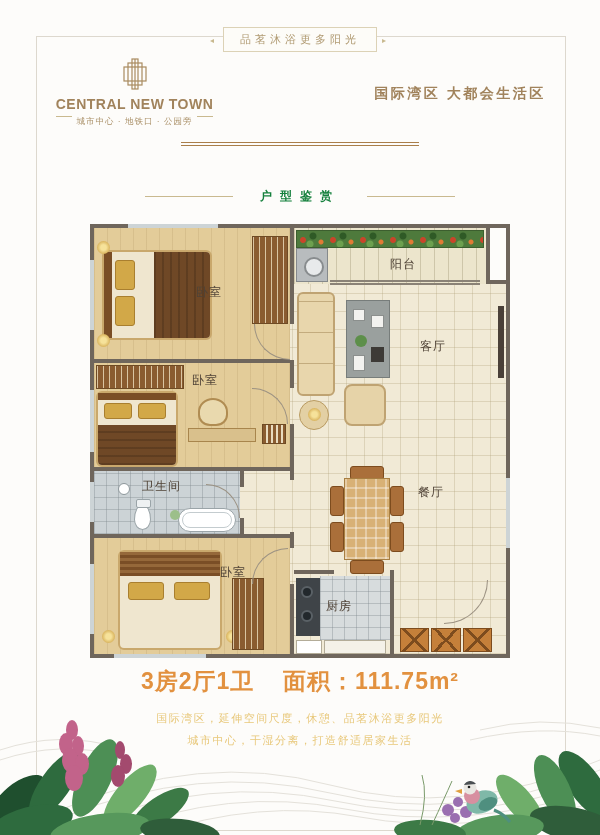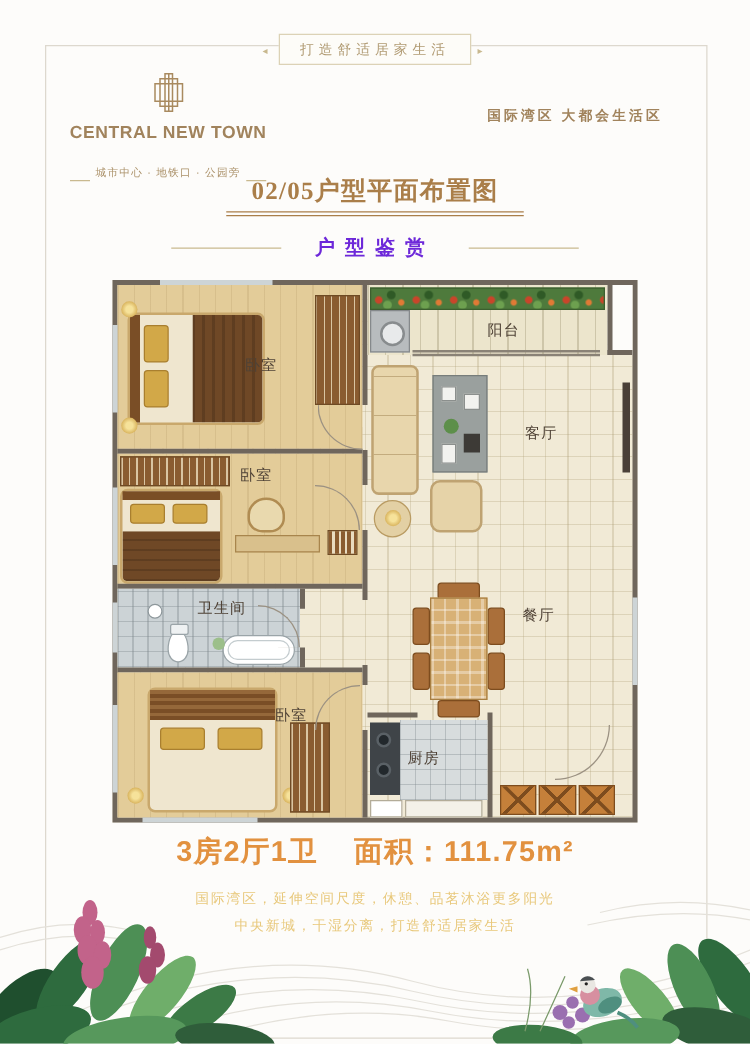--- a/index.html
+++ b/index.html
@@ -12,36 +12,36 @@
   .banner-wrap { position:absolute; top:27px; left:0; width:600px; text-align:center; z-index:5; }
   .banner { display:inline-block; position:relative; border:1px solid #dcd2b6; padding:4px 16px; font-size:11px; letter-spacing:4px; color:#b09a72; background:#fdfcf8; }
   .banner .dia { position:absolute; top:50%; margin-top:-4px; font-size:8px; color:#c8b88e; }
   .banner .dia.l { left:-14px; } .banner .dia.r { right:-14px; }
 
   
   .brand-left { position:absolute; left:52px; top:58px; width:165px; text-align:center; z-index:5; color:#a1835c; }
   .brand-left .bld { margin-bottom:2px; }
   .brand-left .en { font-size:14px; font-weight:bold; letter-spacing:.5px; }
   .brand-left .cn { font-size:12px; font-weight:bold; margin-top:3px; letter-spacing:1px; }
-  .brand-left .tag { display:flex; align-items:flex-end; justify-content:center; margin-top:20px; font-size:8.5px; color:#ab9169; letter-spacing:1px; }
+  .brand-left .tag { display:flex; align-items:flex-start; justify-content:center; margin-top:4px; font-size:8.5px; color:#ab9169; letter-spacing:1px; }
   .brand-left .tag::before, .brand-left .tag::after { content:""; flex:0 0 16px; height:1px; background:#c9b98f; margin:0 4px; }
 
   .brand-right { position:absolute; right:45px; top:80px; width:190px; text-align:center; z-index:5; color:#a1835c; }
   .brand-right .row { display:flex; align-items:center; justify-content:center; gap:7px; }
   .brand-right .en { font-family:"Liberation Serif","DejaVu Serif",serif; font-size:11px; letter-spacing:2.5px; }
-  .brand-right .sub { margin-top:5px; font-size:11px; letter-spacing:2.5px; font-weight:bold; }
+  .brand-right .sub { margin-top:5px; font-size:14px; letter-spacing:2.5px; font-weight:bold; }
 
   
   .plan-title { position:absolute; top:139px; left:0; width:600px; text-align:center; z-index:5; }
   .plan-title .t { font-family:"Liberation Serif","DejaVu Serif",serif; font-size:20px; font-weight:bold; color:#aa7e49; letter-spacing:1px; }
   .plan-title .ul { width:238px; height:4px; margin:3px auto 0; border-top:1.5px solid #aa7e49; border-bottom:1px solid #aa7e49; }
 
   .section-head { position:absolute; top:188px; left:0; width:600px; display:flex; align-items:center; justify-content:center; z-index:5; }
   .section-head .ln { width:88px; height:1px; background:#c9b98f; }
-  .section-head .tx { margin:0 27px; font-size:16px; letter-spacing:8px; color:#6d28d9; font-weight:bold; }
+  .section-head .tx { margin:0 27px; font-size:12px; letter-spacing:8px; color:#15803d; font-weight:bold; }
 
   
   .fp { position:absolute; left:90px; top:224px; width:420px; height:434px; border:4px solid #6f665c; background:#f1ead6; z-index:4; }
   .fp .abs { position:absolute; }
   .grid { background-image:
       repeating-linear-gradient(0deg, rgba(168,152,110,.28) 0 1px, transparent 1px 18px),
       repeating-linear-gradient(90deg, rgba(168,152,110,.28) 0 1px, transparent 1px 18px); }
   .wood { background-color:#e3cc99; background-image:repeating-linear-gradient(90deg, rgba(140,110,60,.14) 0 1px, transparent 1px 13px); }
   .wall { background:#6f665c; position:absolute; }
   .win { background:#cdd4d6; position:absolute; }
@@ -96,21 +96,21 @@
   .decor { position:absolute; left:0; top:690px; width:600px; height:145px; z-index:1; pointer-events:none; }
 </style>
 </head>
 <body>
 
 <div class="frame"></div>
 
 <div class="banner-wrap">
   <div class="banner">
     <span class="dia l">◂</span>
-    <span>打造舒适居家生活</span>
+    <span>品茗沐浴更多阳光</span>
     <span class="dia r">▸</span>
   </div>
 </div>
 
 <div class="brand-left">
   <div class="bld">
     <svg width="26" height="32" viewBox="0 0 26 32">
       <g fill="none" stroke="#a98a5f" stroke-width="1.2">
         <rect x="10" y="1" width="6" height="30"></rect>
         <rect x="6" y="5" width="14" height="22"></rect>
@@ -123,21 +123,20 @@
   <div class="tag">
       <span>城市中心 · 地铁口 · 公园旁</span>
     </div>
 </div>
 
 <div class="brand-right">
   <div class="sub">国际湾区  大都会生活区</div>
 </div>
 
 <div class="plan-title">
-  <div class="t">02/05户型平面布置图</div>
   <div class="ul"></div>
 </div>
 
 <div class="section-head">
   <div class="ln"></div>
   <div class="tx">户型鉴赏</div>
   <div class="ln"></div>
 </div>
 
 <div class="fp">
@@ -174,21 +173,21 @@
   <div class="wall" style="left:0;top:239px;width:196px;height:4px;"></div>
 
   <div class="abs tiles" style="left:0;top:243px;width:146px;height:63px;background-color:#ccd3d6;"></div>
   <div class="abs" style="left:24px;top:255px;width:12px;height:12px;border-radius:50%;background:#fff;border:1px solid #8d979b;"></div>
   <div class="toilet" style="left:40px;top:276px;"></div>
   <div class="tub" style="left:84px;top:280px;width:58px;height:24px;"></div>
   <div class="abs" style="left:76px;top:282px;width:10px;height:10px;border-radius:50%;background:#9cbf8a;"></div>
   <div class="wall" style="left:146px;top:243px;width:4px;height:16px;"></div>
   <div class="wall" style="left:146px;top:290px;width:4px;height:16px;"></div>
   <div class="arc" style="left:112px;top:256px;width:34px;height:34px;border-width:1px 1px 0 0;border-top-right-radius:100%;"></div>
-  <div class="label" style="left:64px;top:250px;">卫生间</div>
+  <div class="label" style="left:48px;top:250px;">卫生间</div>
 
   <div class="wall" style="left:0;top:306px;width:196px;height:4px;"></div>
 
   <div class="abs wood" style="left:0;top:310px;width:196px;height:116px;"></div>
   <div class="bed" style="left:24px;top:322px;width:104px;height:100px;">
     <div class="headboard" style="left:0;top:0;width:100px;height:24px;background:repeating-linear-gradient(0deg,#7a4e26 0 3px,#95683a 3px 6px);"></div>
     <div class="pillow" style="left:8px;top:30px;width:36px;height:18px;"></div>
     <div class="pillow" style="left:54px;top:30px;width:36px;height:18px;"></div>
   </div>
   <div class="lamp" style="left:8px;top:402px;"></div>
@@ -263,21 +262,21 @@
   <div class="win" style="left:412px;top:250px;width:4px;height:70px;"></div>
 </div>
 
 <div class="summary">
   <span>3房2厅1卫</span>
   <span style="display:inline-block;width:14px;"></span>
   <span>面积：</span><span>111.75m²</span>
 </div>
 
 <div class="desc l1">国际湾区，延伸空间尺度，休憩、品茗沐浴更多阳光</div>
-<div class="desc l2">中央新城，干湿分离，打造舒适居家生活</div>
+<div class="desc l2">城市中心，干湿分离，打造舒适居家生活</div>
 
 <div class="decor">
   <svg width="600" height="145" viewBox="0 0 600 145">
 
     <g fill="none" stroke="#e4e1da" stroke-width="1">
       <path d="M60,120 Q200,60 330,95 T600,70"></path>
       <path d="M60,128 Q200,72 330,103 T600,80"></path>
       <path d="M80,136 Q210,84 335,111 T600,90"></path>
       <path d="M110,143 Q230,96 345,119 T600,100"></path>
       <path d="M150,145 Q260,108 360,127 T600,112"></path>

